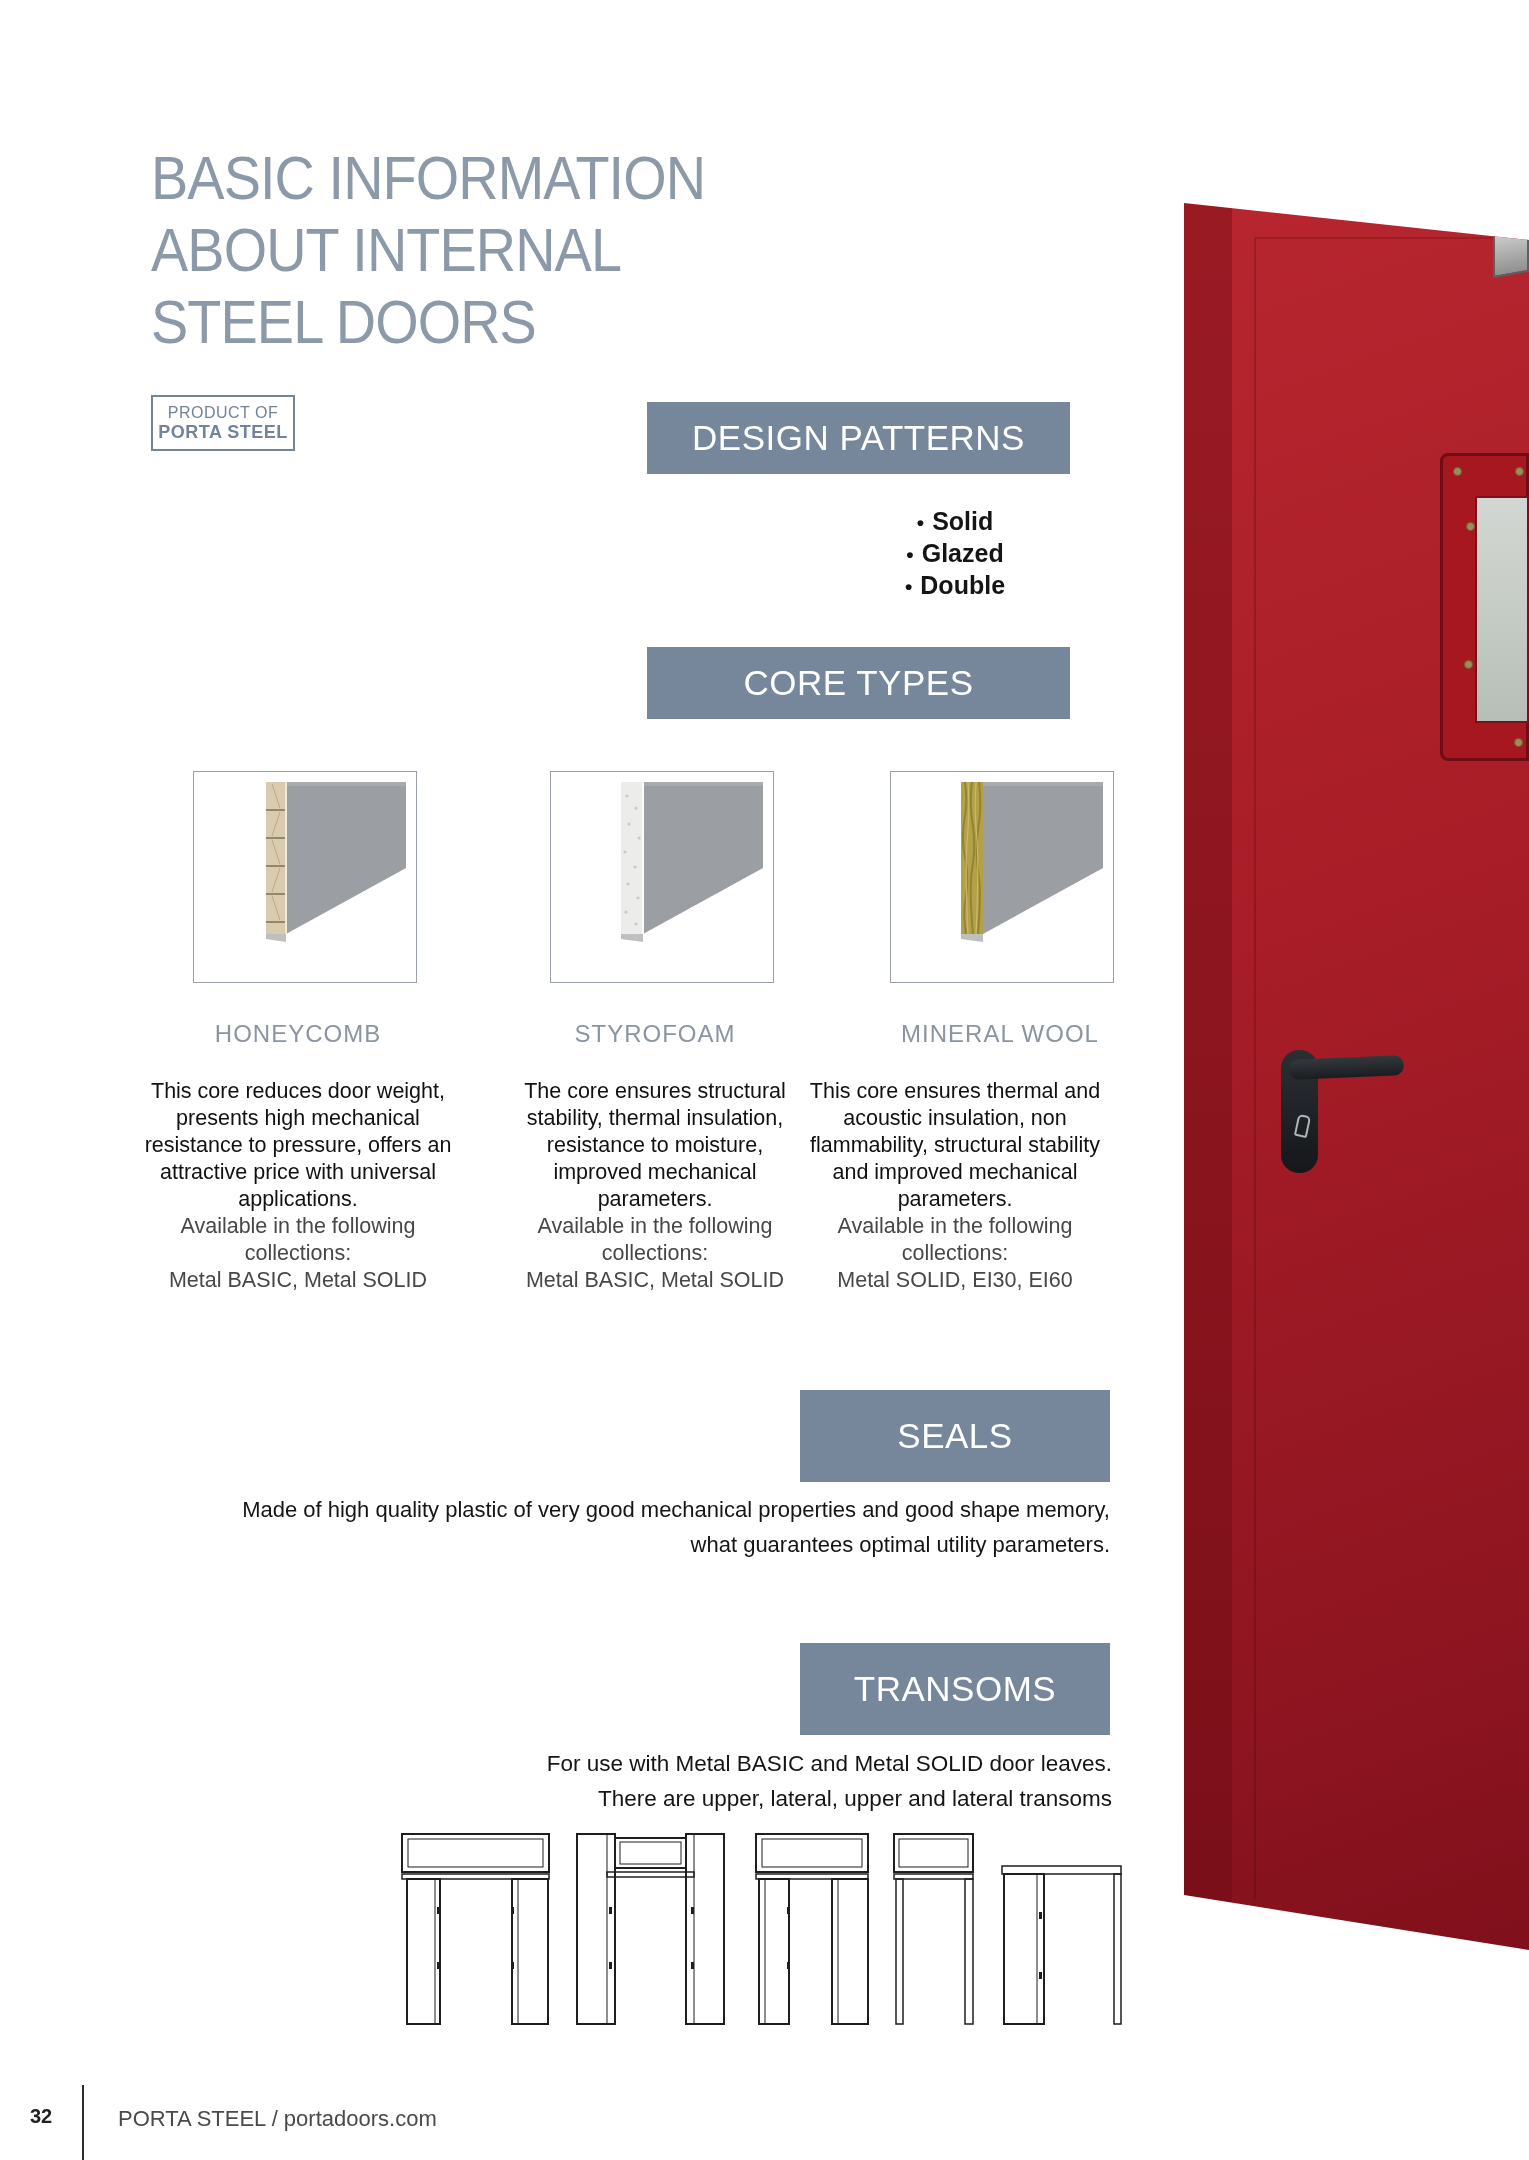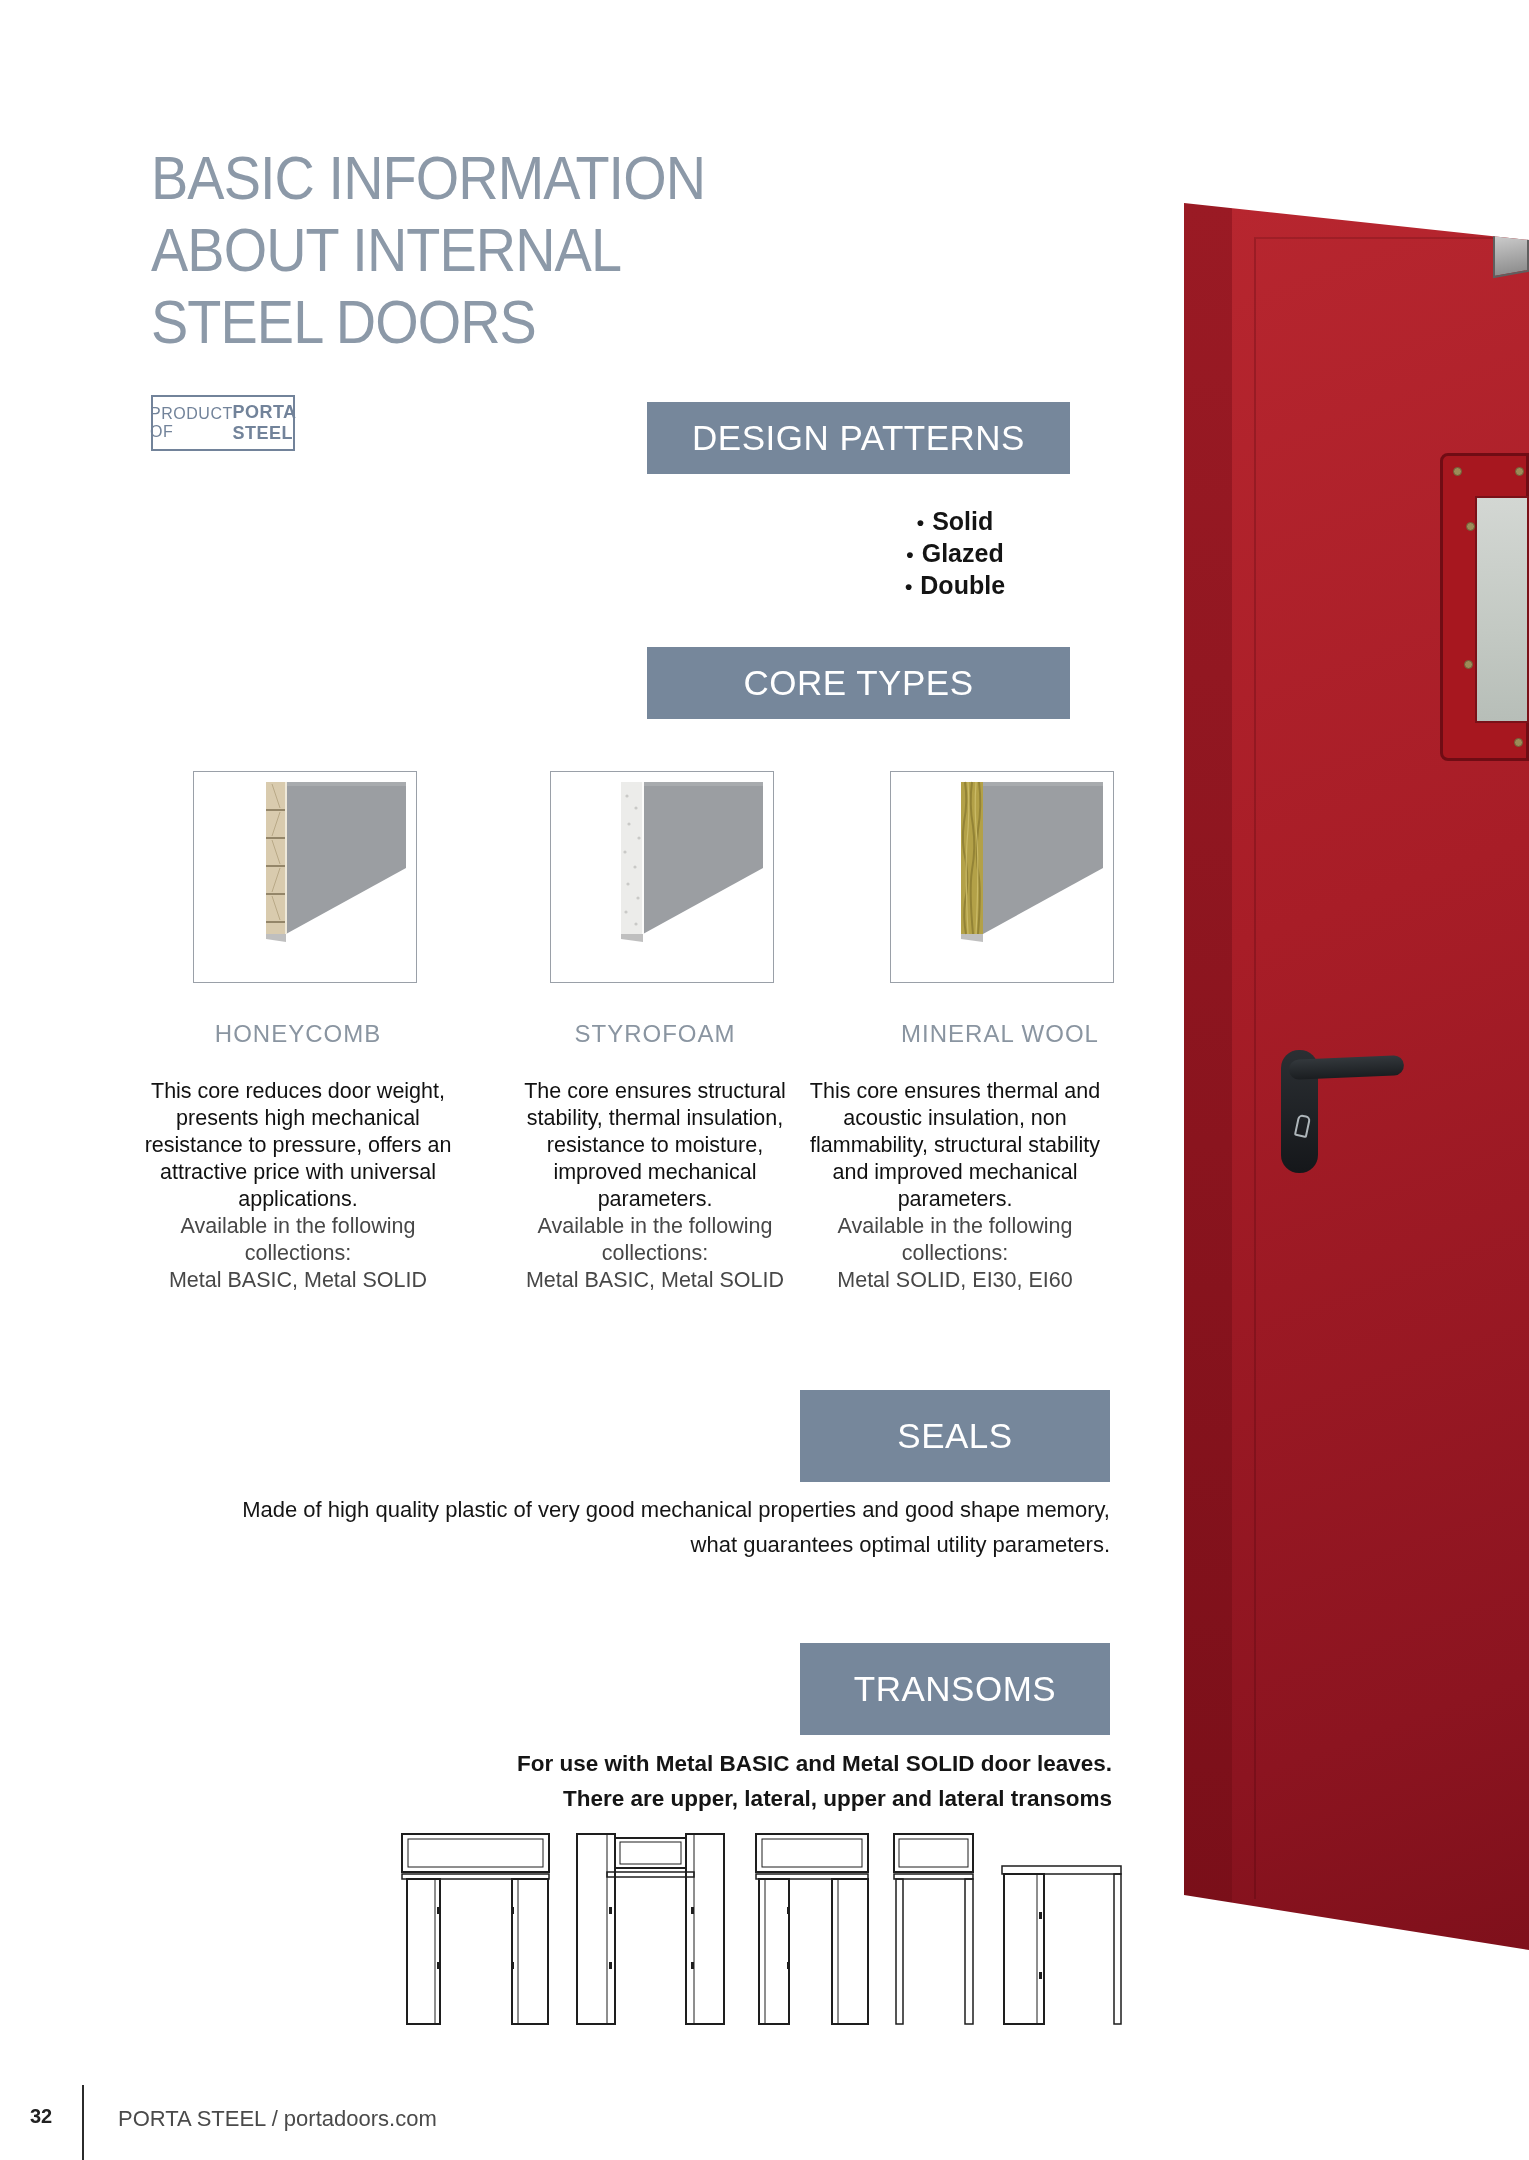--- a/index.html
+++ b/index.html
@@ -4,21 +4,21 @@
 <style>
   html,body{margin:0;padding:0;background:#ffffff;}
   #canvas{position:relative;width:1529px;height:2160px;background:#ffffff;overflow:hidden;
           font-family:"Liberation Sans", sans-serif;}
   .abs{position:absolute;}
 
   
   .page-title{left:151px;top:142px;font-size:62px;font-weight:300;color:#8C99A8;
               line-height:72px;letter-spacing:-1px;transform:scaleX(.9);transform-origin:left top;white-space:nowrap;}
   .badge{left:151px;top:395px;width:144px;height:56px;border:2px solid #72839A;
-         display:flex;flex-direction:row;align-items:center;justify-content:center;box-sizing:border-box;}
+         display:flex;flex-direction:column;align-items:center;justify-content:center;box-sizing:border-box;}
   .badge .b1{font-size:16px;color:#72839A;letter-spacing:.5px;}
   .badge .b2{font-size:18px;color:#72839A;font-weight:700;letter-spacing:.5px;}
 
   
   .bar{background:#76879B;color:#ffffff;display:flex;align-items:center;justify-content:center;
        font-size:35px;font-weight:400;letter-spacing:.5px;}
   .bar-wide{left:647px;width:423px;height:72px;}
   .bar-small{left:800px;width:310px;height:92px;}
 
   
@@ -27,21 +27,21 @@
   .bullets .dot{margin-right:8px;font-size:21px;}
 
   
   .core-img{top:771px;width:224px;height:212px;border:1px solid #9AA0A8;background:#fff;box-sizing:border-box;}
   .core-name{top:1020px;width:310px;text-align:center;font-size:24px;color:#8A95A1;letter-spacing:1px;}
   .core-text{top:1078px;width:310px;text-align:center;font-size:21.5px;line-height:27px;color:#111111;}
   .core-text .avail{color:#474747;}
 
   
   .seals-text{left:140px;top:1492px;width:970px;text-align:right;font-size:22px;line-height:35px;color:#151515;}
-  .transoms-text{left:400px;top:1746px;width:712px;text-align:right;font-size:22.5px;line-height:35px;color:#151515;font-weight:bold;}
+  .transoms-text{left:400px;top:1746px;width:712px;text-align:right;font-size:22.5px;line-height:35px;color:#151515;}
 
   
   .door{left:1184px;top:203px;width:345px;height:1750px;
         clip-path:polygon(0px 0px,345px 37px,345px 1747px,0px 1692px);}
   .door-strip{position:absolute;left:0;top:0;width:48px;height:1710px;
               background:linear-gradient(180deg,#9A1A24 0%,#8A141E 55%,#7A0F19 100%);}
   .door-face{position:absolute;left:48px;top:0;width:297px;height:1750px;
              background:linear-gradient(160deg,#B7262F 0%,#A81D27 40%,#8C1420 85%,#7F101B 100%);}
   .door-groove{position:absolute;left:70px;top:34px;width:270px;height:1660px;
                border-left:2px solid rgba(60,0,8,.22);border-top:2px solid rgba(60,0,8,.18);}

